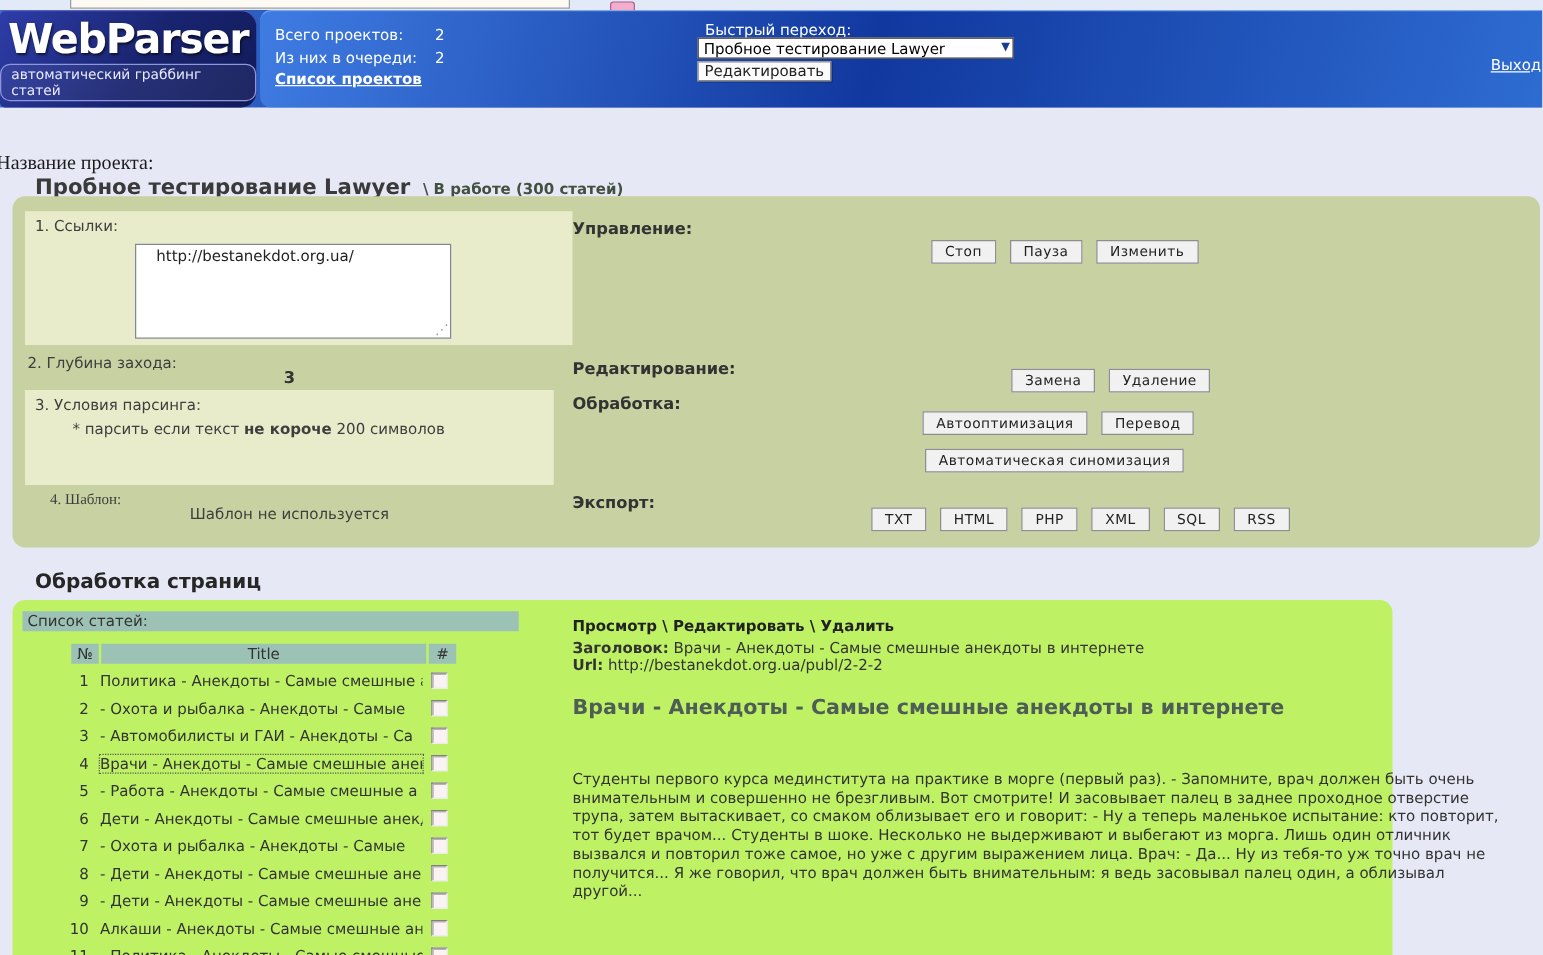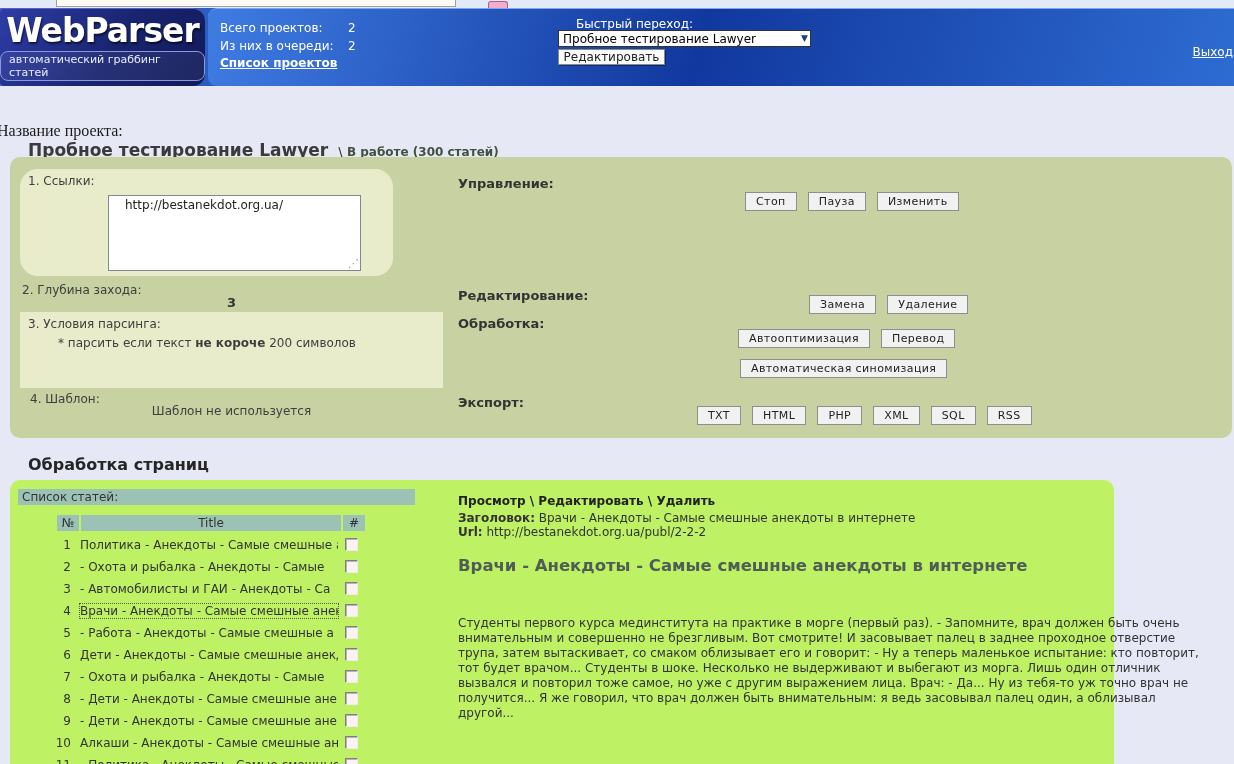--- a/index.html
+++ b/index.html
@@ -24,53 +24,53 @@
   .logo-sub { margin-top:3px; font-size:11px; color:#e9edff; border:1px solid #8d97dd; border-radius:8px;
               padding:1px 8px; background:rgba(255,255,255,.06); }
   .main-band { position:absolute; left:208px; top:0; width:1026px; height:78px;
                background:linear-gradient(105deg,#3f7ce2 0%,#11389e 48%,#2e6cd2 100%);
                border-radius:9px 0 0 9px; border-top:1px solid #7ea6ec; }
   .stats { position:absolute; left:12px; top:12px; color:#fff; font-size:12px; }
   .stat-line { display:flex; margin-bottom:4px; }
   .stat-label { width:128px; }
   .projects-link { position:absolute; left:12px; top:47px; color:#fff; font-size:12px; font-weight:bold;
                    text-decoration:underline; cursor:pointer; }
-  .qj-label { position:absolute; left:368px; top:8px; color:#fff; font-size:12px;text-align:right; }
+  .qj-label { position:absolute; left:356px; top:8px; color:#fff; font-size:12px;text-align:right; }
   .qj-select { position:absolute; left:350px; top:21px; width:253px; height:17px; background:#fff;
                border:1px solid #333; font-size:12px; color:#000; display:flex; align-items:center;
                padding-left:4px; cursor:pointer; }
   .qj-arrow { position:absolute; right:2px; top:2px; font-size:9px; color:#1a3a8c; }
   .qj-edit { position:absolute; left:350px; top:40px; width:107px; height:16px; background:#fbfbfb;
              border:1px solid #8a8a8a; box-shadow:1px 1px 0 rgba(0,0,0,.35); font-size:12px; color:#222;
              text-align:center; line-height:14px; cursor:pointer; font-family:inherit; }
   .logout { position:absolute; right:1px; top:36px; color:#fff; font-size:12px; text-decoration:underline; cursor:pointer; }
 
   
   .proj-label { position:absolute; left:-3px; top:122px; font-family:"Liberation Serif","DejaVu Serif",serif;
                 font-size:16px; color:#1b1b1b; }
   .proj-line { position:absolute; left:28px; top:140px; white-space:nowrap; }
   .proj-title { font-size:17px; font-weight:bold; color:#3a3a3a; }
   .proj-status { font-size:12px; font-weight:bold; color:#42503f; margin-left:5px; }
 
   
   .green-panel { position:absolute; left:10px; top:157px; width:1222px; height:281px;
                  background:#c8d1a1; border-radius:10px; }
   .sub-box { position:absolute; background:#e9ecca; }
-  .links-box { left:10px; top:12px; width:373px; height:107px;border-radius:18px; }
+  .links-box { left:10px; top:12px; width:438px; height:107px; }
   .box-label { position:absolute; left:8px; top:5px; font-size:12px; color:#3e3e3e; }
   .links-ta { position:absolute; left:88px; top:26px; width:253px; height:76px; background:#fff;
               border:1px solid #83888f; font-family:inherit; font-size:12px; color:#222; padding:2px 16px;
               resize:none; overflow:hidden; }
   .grip { position:absolute; left:328px; top:88px; font-size:11px; color:#999; pointer-events:none; }
   .depth-label { position:absolute; left:12px; top:126px; font-size:12px; color:#3e3e3e; }
   .depth-value { position:absolute; left:10px; top:138px; width:423px; text-align:center;
                  font-size:13px; font-weight:bold; color:#333; }
   .cond-box { left:10px; top:155px; width:423px; height:76px; }
   .cond-text { position:absolute; left:38px; top:24px; font-size:12px; color:#3e3e3e; }
-  .tpl-label { position:absolute; left:20px; top:235px; font-size:12px; color:#3e3e3e; }
+  .tpl-label { position:absolute; left:30px; top:235px; font-size:12px; color:#3e3e3e;font-family:Liberation Serif, serif; }
   .tpl-value { position:absolute; left:10px; top:247px; width:423px; text-align:center;
                font-size:12px; color:#3e3e3e; }
 
   .grp-label { position:absolute; font-size:13px; font-weight:bold; color:#333; }
   .btn-row { position:absolute; white-space:nowrap; }
   .btn { display:inline-block; margin-right:6px; padding:2px 10px; background:#f1f1f1;
          border:1px solid #8e8e8e; font-size:11px; color:#222; letter-spacing:.4px;
          font-family:inherit; cursor:pointer; line-height:13px; }
 
   

